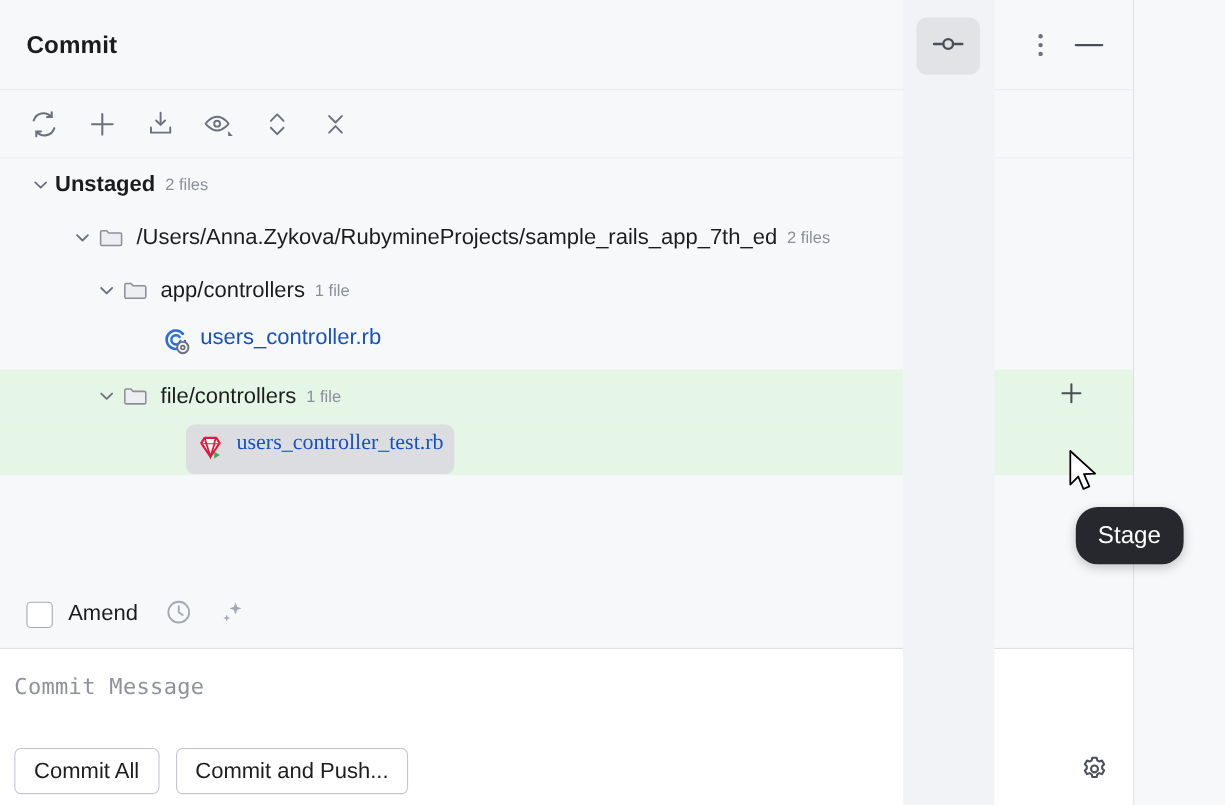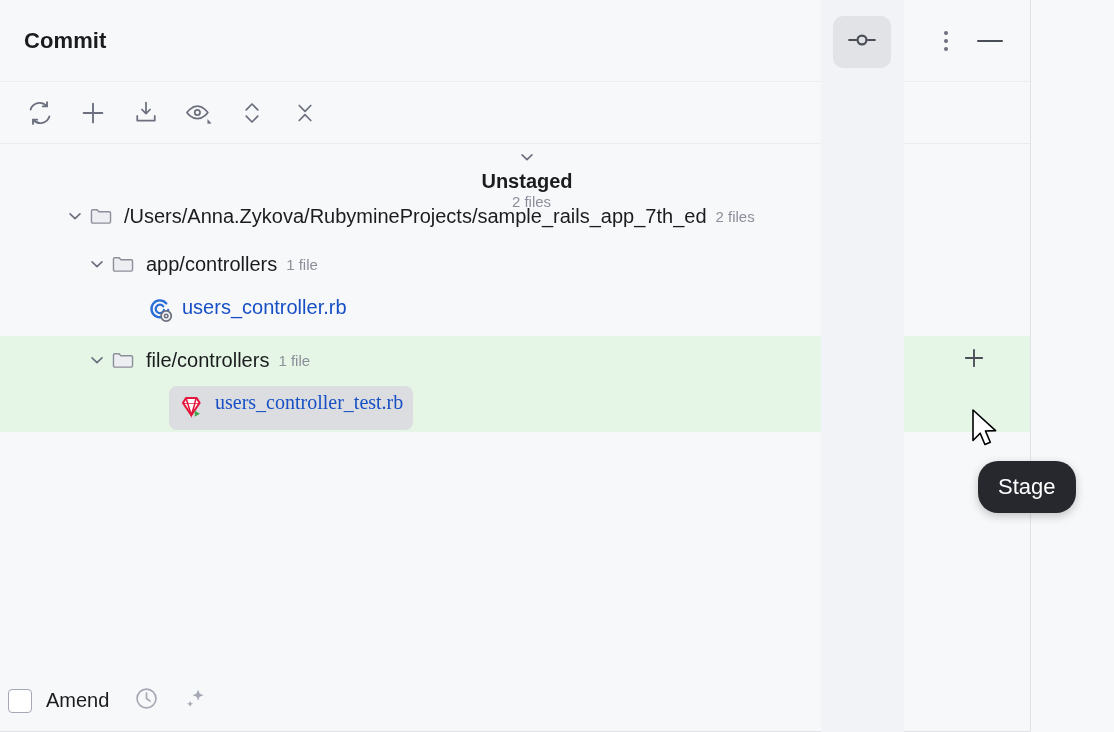--- a/index.html
+++ b/index.html
@@ -118,33 +118,33 @@
     margin-left: 8px;
   }
   .stage-plus {
     position: absolute;
     right: 42px; top: 50%;
     transform: translateY(-50%);
   }
 
   
   .i0 { padding-left: 24px; }
-  .i1 { padding-left: 24px; flex-direction: column; }
+  .i1 { padding-left: 24px; }
   .i2 { padding-left: 62px; }
   .i3 { padding-left: 84px; }
   .i4 { padding-left: 138px; }
   .i5 { padding-left: 25px; }
 
   
   .amend-bar {
     flex: 0 0 62px;
     height: 62px;
     display: flex;
     align-items: center;
-    padding-left: 8px;
+    padding-left: 24px;
     gap: 14px;
     border-bottom: 1px solid #E0E2E7;
     background: #F7F8FA;
   }
   .checkbox {
     width: 24px; height: 24px;
     border: 1.6px solid #A5A9B5;
     border-radius: 4px;
     background: #FFFFFF;
     cursor: pointer;
@@ -423,20 +423,37 @@
       <span class="ic-btn">
         <span>
           <svg width="27" height="27" viewBox="0 0 24 24" fill="#A5A9B5">
             <path d="M15.2 4.2l1.35 3.45 3.45 1.35-3.45 1.35-1.35 3.45-1.35-3.45L10.4 9l3.45-1.35z"></path>
             <path d="M8.1 13.9l.78 2 2 .78-2 .78-.78 2-.78-2-2-.78 2-.78z"></path>
           </svg>
         </span>
       </span>
     </div>
 
+    <div class="msg-area">
+      <div class="msg-placeholder">Commit Message</div>
+
+      <div class="btn-bar">
+        <button class="btn">Commit All</button>
+        <button class="btn">Commit and Push...</button>
+        <span class="spacer"></span>
+        <span class="ic-btn">
+          <span>
+            <svg width="28" height="28" viewBox="0 0 24 24" fill="none" stroke="#4A4E57" stroke-width="1.6" stroke-linejoin="round">
+              <path d="M10.3 3.3h3.4l.5 2.1 1.6.9 2-.8 1.7 2.9-1.5 1.5v1.8l1.5 1.5-1.7 2.9-2-.8-1.6.9-.5 2.1h-3.4l-.5-2.1-1.6-.9-2 .8-1.7-2.9 1.5-1.5v-1.8L4.5 8.4l1.7-2.9 2 .8 1.6-.9z"></path>
+              <circle cx="12" cy="12" r="2.7"></circle>
+            </svg>
+          </span>
+        </span>
+      </div>
+    </div>
 
   </div>
 
   <div class="right-strip">
     <div class="strip-btn">
       <span>
         <svg width="32" height="32" viewBox="0 0 26 26" fill="none" stroke="#4A4E57" stroke-width="1.8" stroke-linecap="round">
           <path d="M2.6 13h5.6M17.8 13h5.6"></path>
           <circle cx="13" cy="13" r="3.6"></circle>
         </svg>

